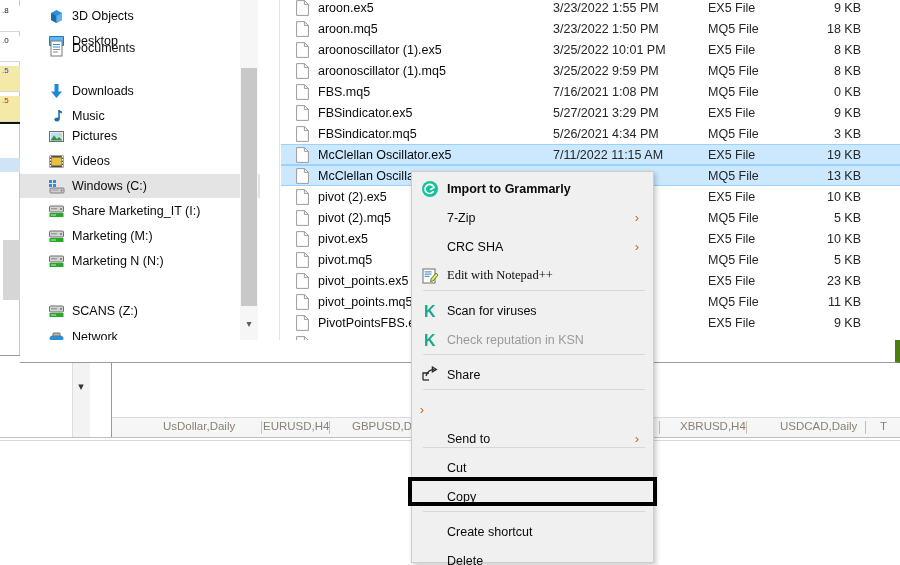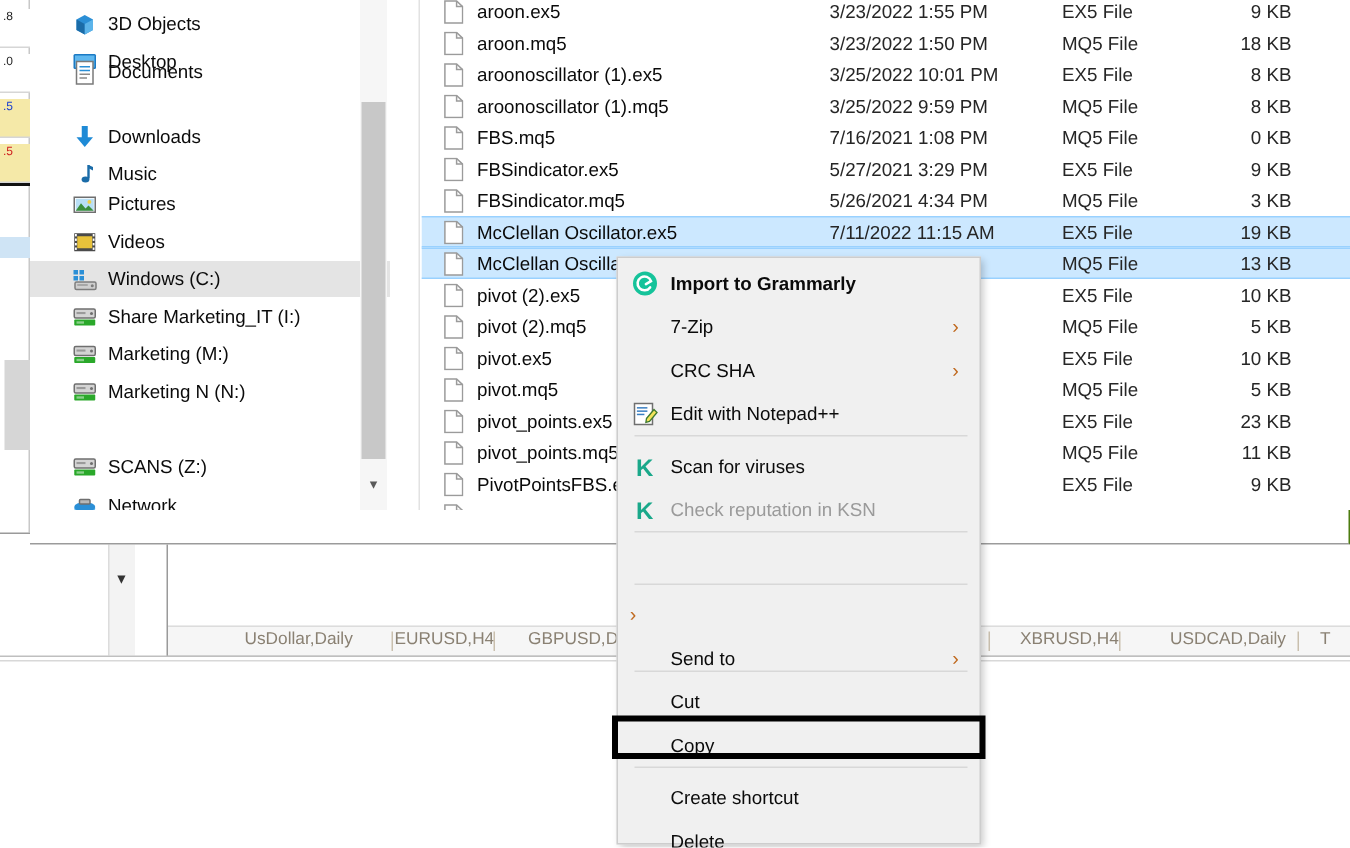--- a/index.html
+++ b/index.html
@@ -31,21 +31,21 @@
   .mt-sb { position: absolute; left: 72px; top: 356px; width: 18px; height: 81px; background: #f3f3f3; border-left: 1px solid #dcdcdc; }
   .mt-sb-chev { position: absolute; left: 75px; top: 380px; width: 12px; height: 12px; color: #333; font-size: 11px; line-height: 12px; text-align: center; }
   .mt-divline { position: absolute; left: 0; top: 437px; width: 900px; height: 1px; background: #bfbfbf; }
   .mt-hsep { position: absolute; left: 0; top: 440px; width: 900px; height: 1px; background: #d8d8d8; }
 
   
   .gallery { position: absolute; left: 0; top: 444px; width: 900px; height: 121px; background: #ffffff; }
 
   
   .explorer { position: absolute; left: 20px; top: 0; width: 880px; height: 363px; background: #ffffff;
-              border-right: 1px solid #4d7c0f; border-bottom: 1px solid #9b9b9b; }
+              border-right: 5px solid #4d7c0f; border-bottom: 1px solid #9b9b9b; }
 
   
   .navpane { position: absolute; left: 20px; top: 0; width: 260px; height: 340px; background: #ffffff;
              border-right: 1px solid #e2e2e2; overflow: hidden; }
   .nav-item { position: absolute; left: 0; width: 240px; height: 24px; display: flex; align-items: center;
               padding-left: 28px; font-size: 12.5px; color: #000; white-space: nowrap; }
   .nav-item.sel { background: #e4e4e4; }
   .nav-ico { width: 17px; height: 17px; margin-right: 7px; flex: 0 0 17px; position: relative; }
   .nav-label { font-size: 12.5px; color: #0b0b0b; font-family: "Liberation Sans", sans-serif; }
 
@@ -466,21 +466,21 @@
         <span class="ctx-lbl">Import to Grammarly</span>
       </div>
       <div class="ctx-item noicon" style="top: 31px;">
         <span class="ctx-lbl">7-Zip</span>
         <span class="ctx-arrow">›</span>
       </div>
       <div class="ctx-item noicon" style="top: 60px;">
         <span class="ctx-lbl">CRC SHA</span>
         <span class="ctx-arrow">›</span>
       </div>
-      <div class="ctx-item" style="top: 89px;">
+      <div class="ctx-item" style="top: 89px; font-family: Liberation Serif, serif;">
         <span class="ctx-ico"><svg width="18" height="18" viewBox="0 0 18 18">
             <rect x="2" y="2" width="12" height="14" fill="#fff" stroke="#6f6f6f"></rect>
             <rect x="3.6" y="4.4" width="7" height="1" fill="#3a7fc1"></rect>
             <rect x="3.6" y="6.6" width="7" height="1" fill="#3a7fc1"></rect>
             <rect x="3.6" y="8.8" width="5" height="1" fill="#3a7fc1"></rect>
             <path d="M10 12 L15 6 L17 8 L12 14 L9.6 14.6 Z" fill="#f2e35a" stroke="#3f7a2f" stroke-width="0.9"></path>
           </svg></span>
         <span class="ctx-lbl">Edit with Notepad++</span>
       </div>
       <div class="ctx-item" style="top: 124px;">
@@ -488,20 +488,29 @@
             <text x="3" y="15" font-family="Liberation Sans, sans-serif" font-size="16" font-weight="bold" fill="#1aa88a">K</text>
           </svg></span>
         <span class="ctx-lbl">Scan for viruses</span>
       </div>
       <div class="ctx-item disabled" style="top: 153px;">
         <span class="ctx-ico"><svg width="18" height="18" viewBox="0 0 18 18">
             <text x="3" y="15" font-family="Liberation Sans, sans-serif" font-size="16" font-weight="bold" fill="#1aa88a">K</text>
           </svg></span>
         <span class="ctx-lbl">Check reputation in KSN</span>
       </div>
+      <div class="ctx-item" style="top: 188px;">
+        <span class="ctx-ico"><svg width="18" height="18" viewBox="0 0 18 18">
+            <path d="M2 14 L2 7 L8 7" fill="none" stroke="#2b2b2b" stroke-width="1.3"></path>
+            <path d="M5 10 C7 4, 11 3.4, 13.4 3.4" fill="none" stroke="#2b2b2b" stroke-width="1.3"></path>
+            <path d="M11.4 1 L15.4 3.4 L11.4 5.8 Z" fill="none" stroke="#2b2b2b" stroke-width="1.3"></path>
+            <path d="M2 14 L8 14" fill="none" stroke="#2b2b2b" stroke-width="1.3"></path>
+          </svg></span>
+        <span class="ctx-lbl">Share</span>
+      </div>
       <div class="ctx-item noicon" style="top: 223px;">
         <span class="ctx-arrow">›</span>
       </div>
       <div class="ctx-item noicon" style="top: 252px;">
         <span class="ctx-lbl">Send to</span>
         <span class="ctx-arrow">›</span>
       </div>
       <div class="ctx-item noicon" style="top: 281px;">
         <span class="ctx-lbl">Cut</span>
       </div>

